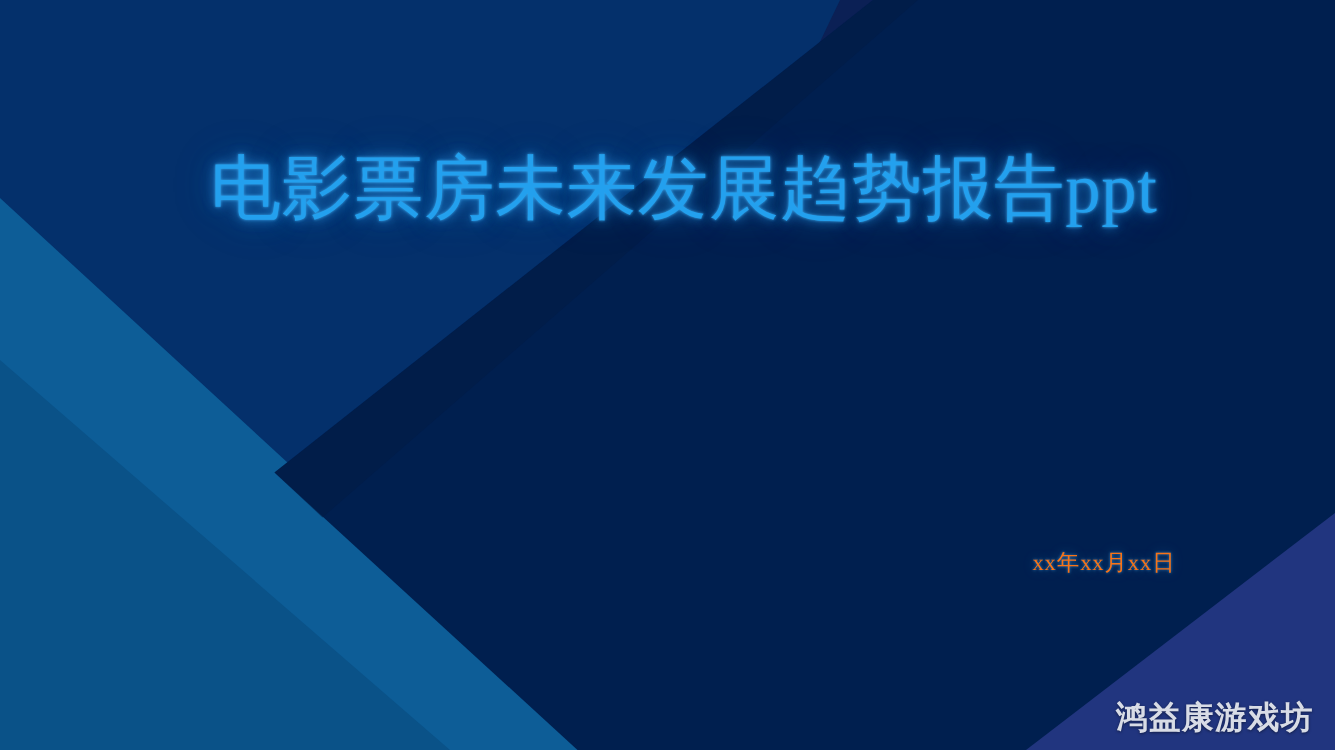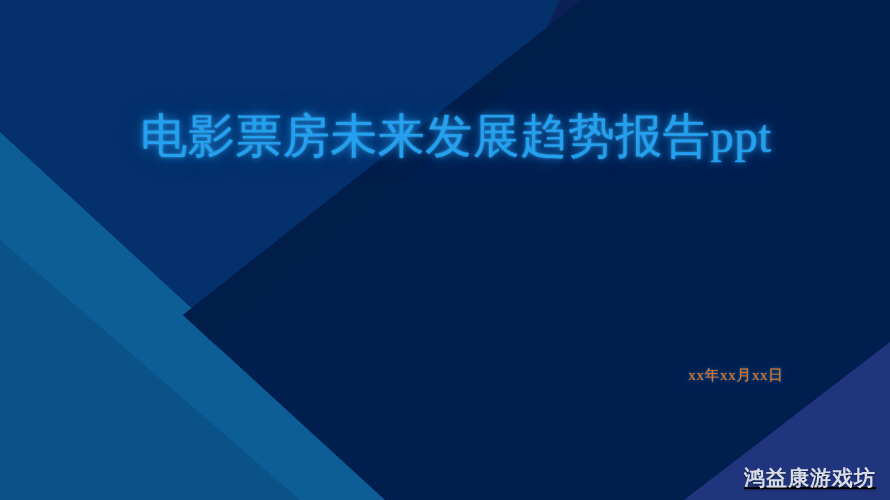--- a/index.html
+++ b/index.html
@@ -35,21 +35,21 @@
     position: absolute;
     left: 0;
     top: 96px;
     width: 890px;
     text-align: center;
     padding-left: 22px;
     box-sizing: border-box;
     z-index: 6;
   }
   #slide-title {
-    margin: 14px;
+    margin: 4px;
     font-family: "Liberation Serif", "DejaVu Serif", serif;
     font-weight: 400;
     font-size: 47px;
     line-height: 1.12;
     letter-spacing: 0.5px;
     color: #23a0ee;
     text-shadow:
        0 0 2px rgba(60,175,245,0.95),
        0 0 7px rgba(42,155,235,0.75),
        0 0 16px rgba(30,130,215,0.45),
@@ -77,21 +77,20 @@
        0 0 8px rgba(45,130,200,0.45);
     white-space: nowrap;
   }
 
   
   #watermark {
     position: absolute;
     right: 14px;
     bottom: 8px;
     z-index: 8;
-    text-decoration: underline;
   }
   #watermark-text {
     margin: 0;
     font-family: "DejaVu Sans", "Liberation Sans", sans-serif;
     font-weight: 700;
     font-size: 21px;
     letter-spacing: 1px;
     color: #d8dce6;
     text-shadow: 0 1px 2px rgba(0,0,0,0.45);
     white-space: nowrap;

